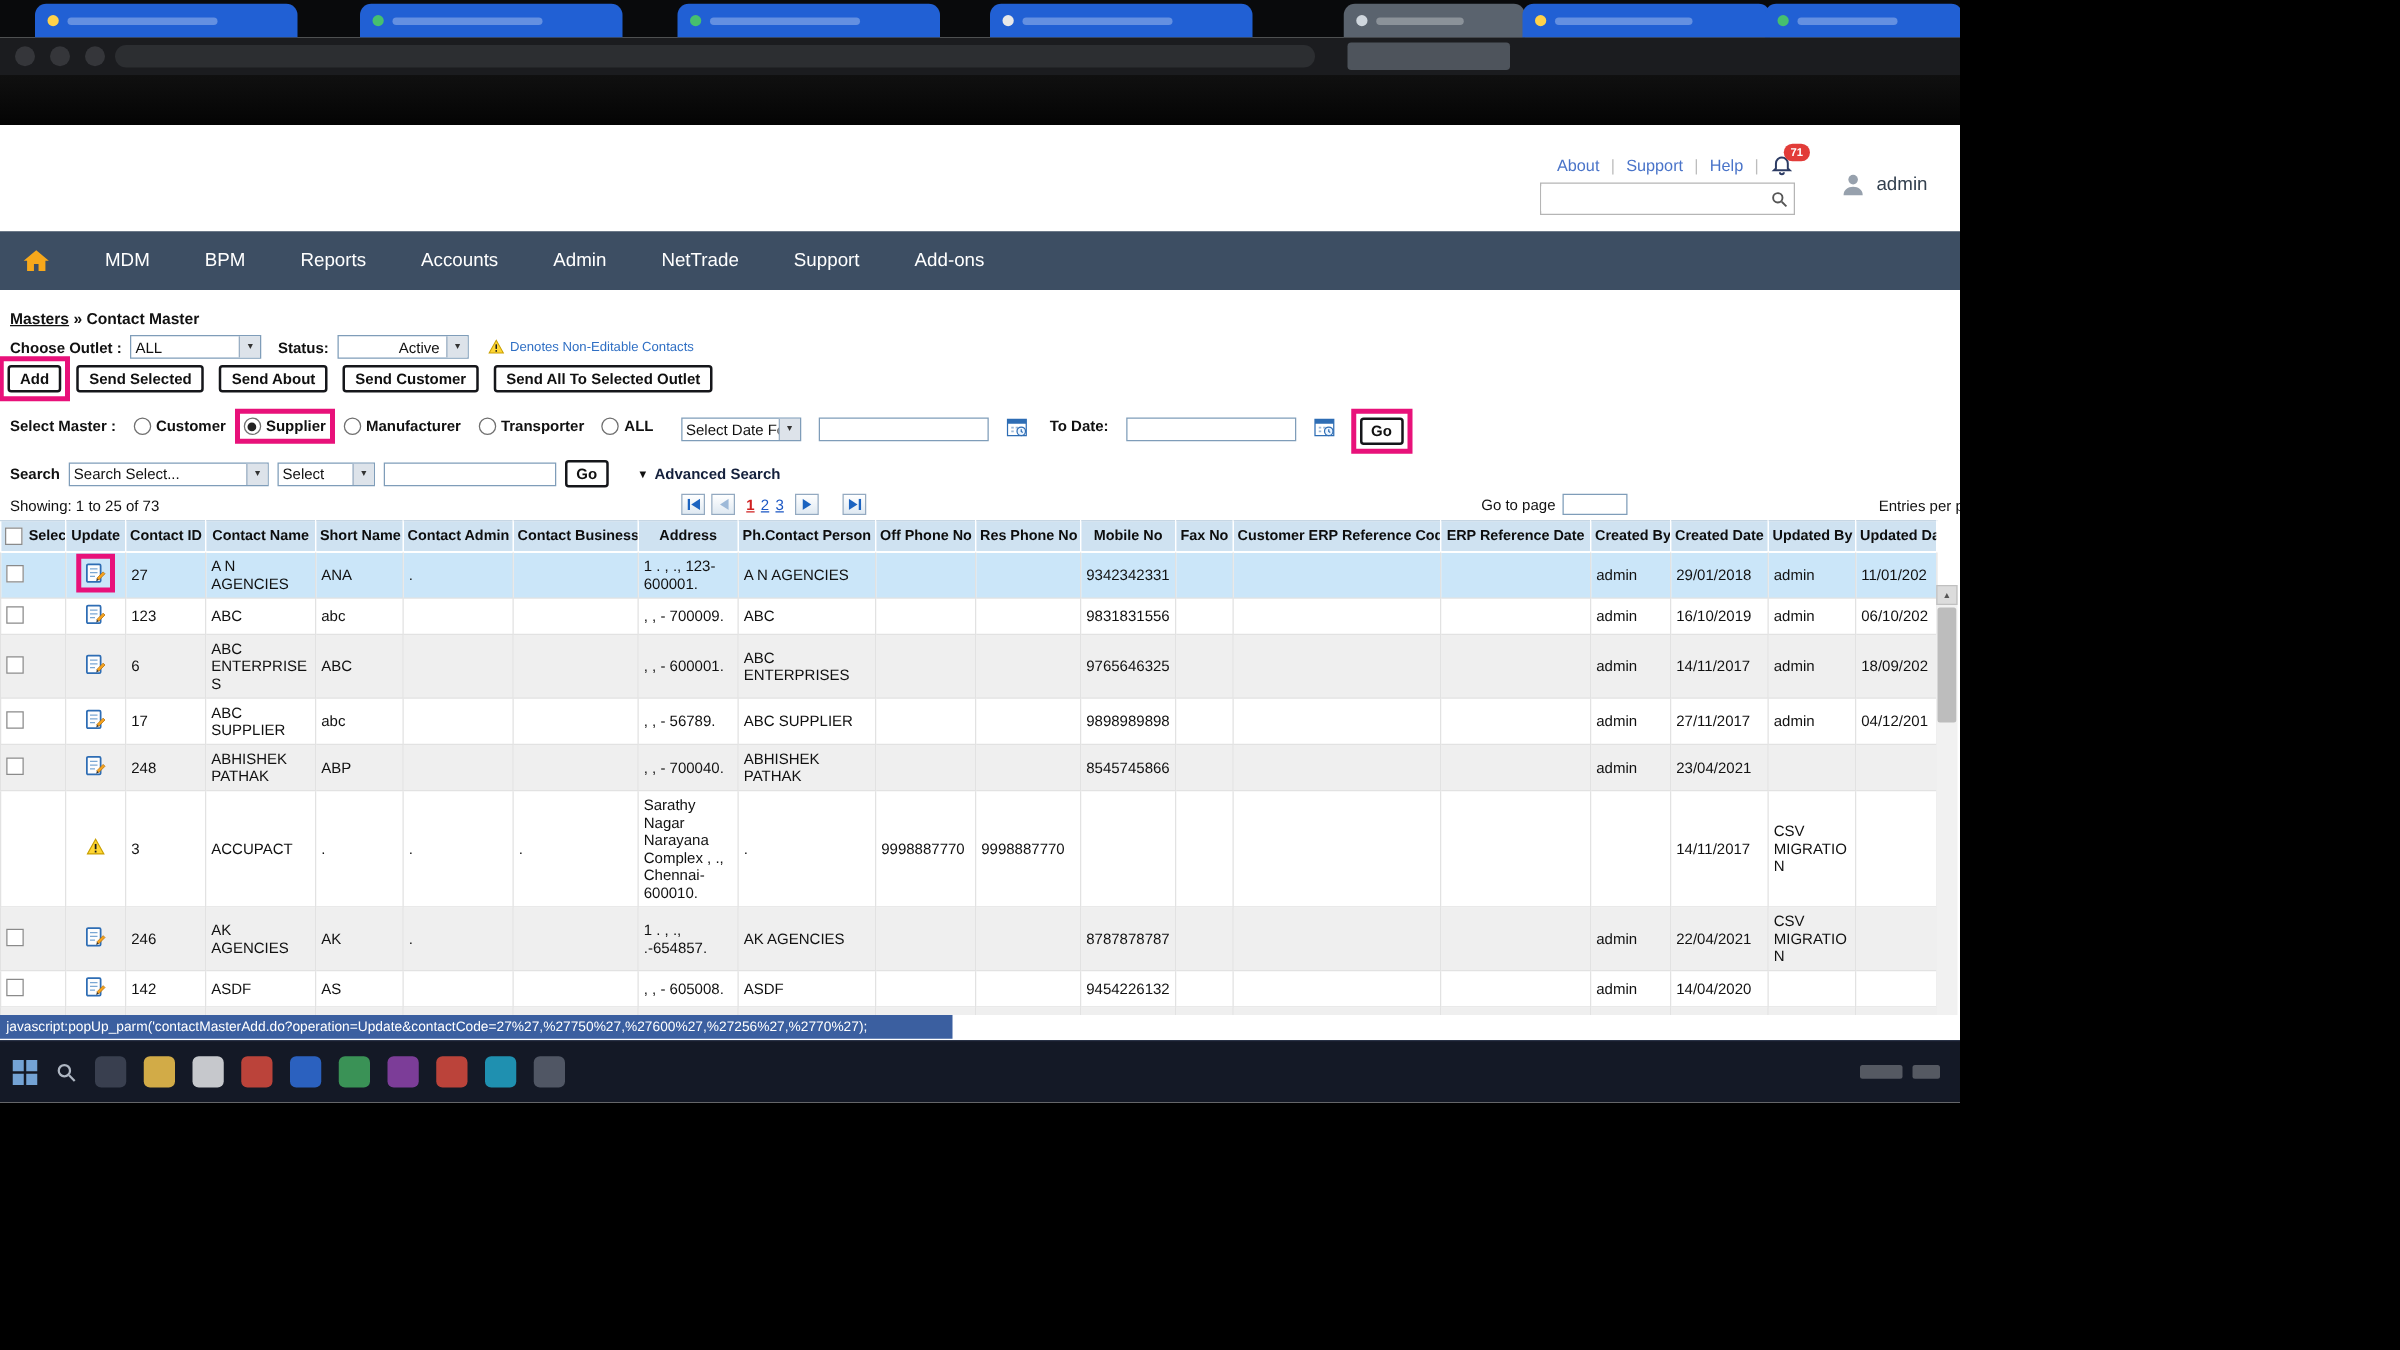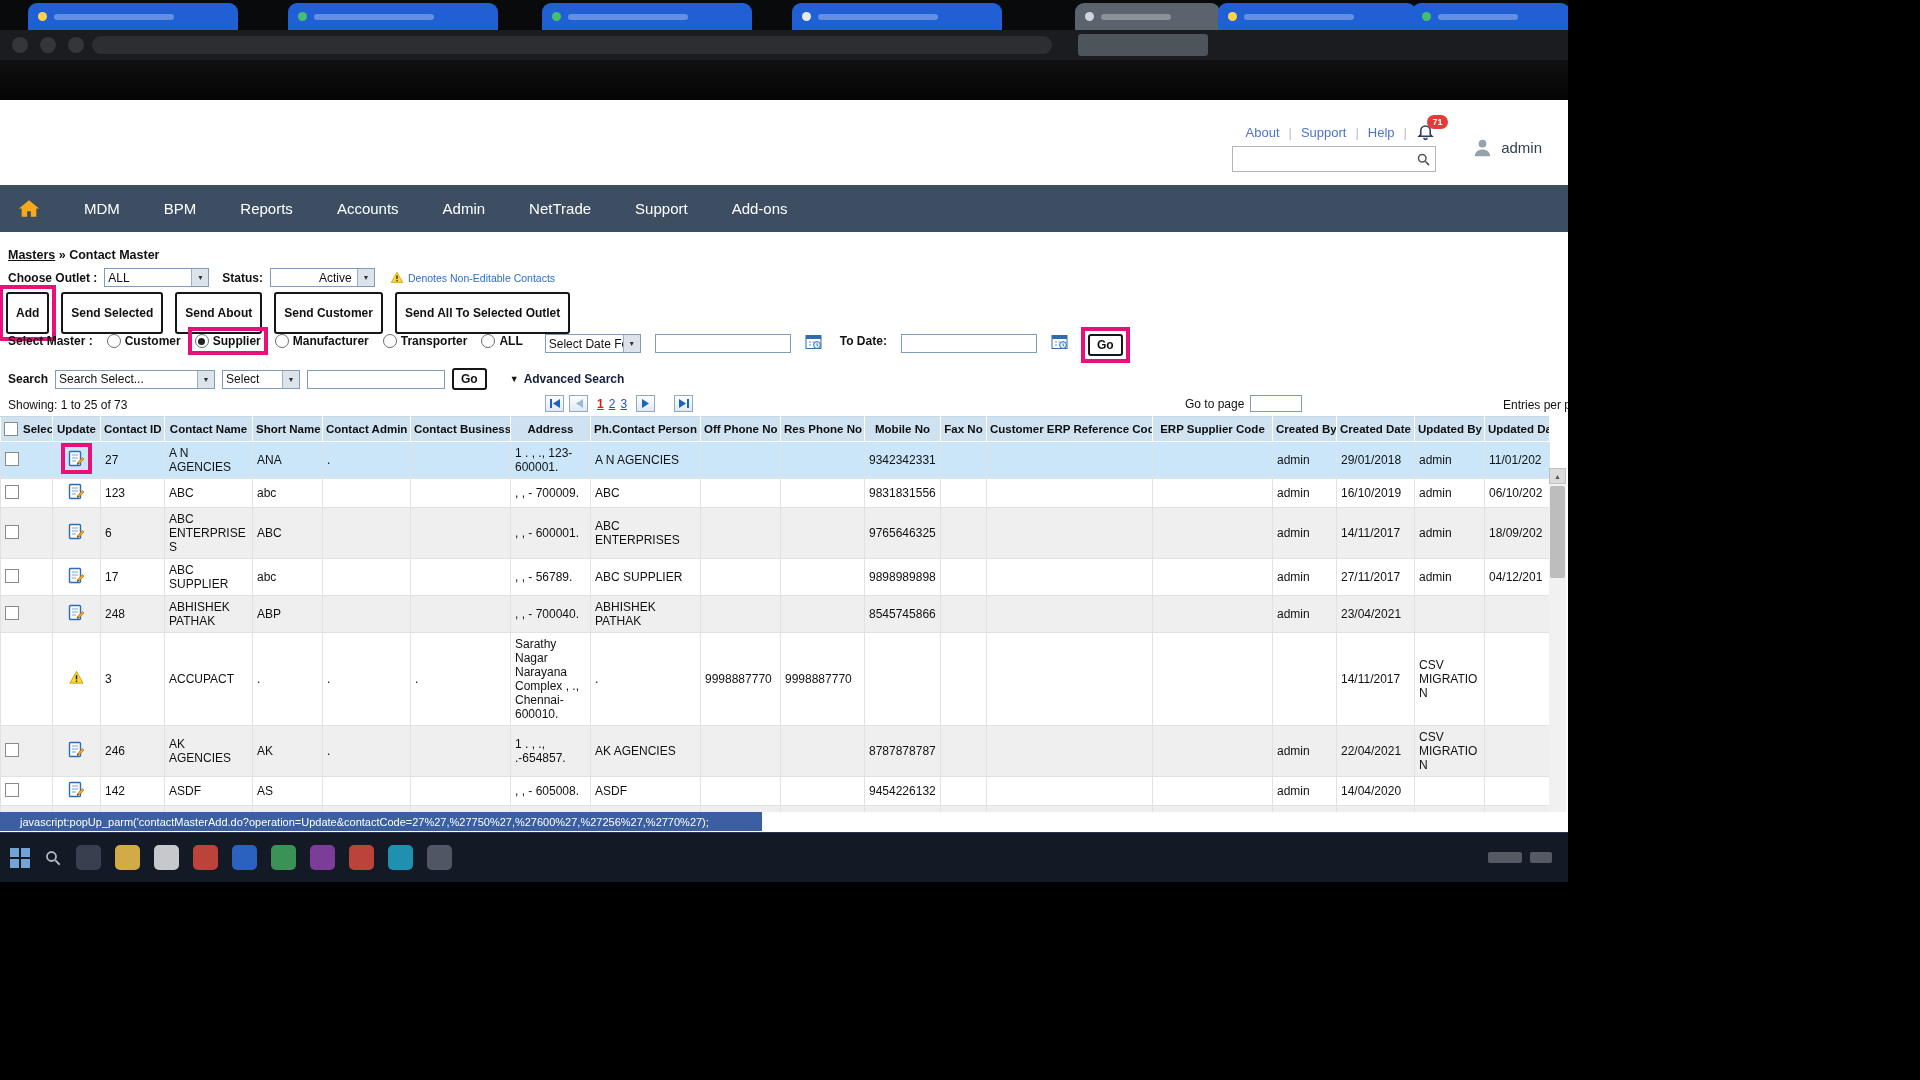--- a/index.html
+++ b/index.html
@@ -53,21 +53,21 @@
   .row-outlet{position:absolute;left:8px;top:36px;display:flex;align-items:center;gap:7px;}
   .fselect{border:1px solid #7f9db9;background:#fff;height:19px;display:flex;align-items:center;
     font-size:12px;color:#111;box-sizing:border-box;}
   .fselect .txt{padding:0 3px;white-space:nowrap;overflow:hidden;flex:1;}
   .caret{margin-left:auto;width:16px;align-self:stretch;background:#dde3ea;border-left:1px solid #9aafc4;
     display:flex;align-items:center;justify-content:center;font-size:7px;color:#333;flex:0 0 auto;}
   .note{display:flex;align-items:center;gap:4px;margin-left:8px;}
   .note .ntxt{font-size:10.5px;color:#2f6fc4;}
   .row-btns{position:absolute;left:6px;top:60px;display:flex;align-items:center;gap:12px;}
   .btn{background:#fff;border:2px solid #15161a;border-radius:3px;font-weight:bold;font-size:12px;
-    padding:12px 8px;color:#101010;font-family:inherit;cursor:pointer;white-space:nowrap;}
+    padding:2px 8px;color:#101010;font-family:inherit;cursor:pointer;white-space:nowrap;}
   .anno{outline:4px solid #e8117a;outline-offset:3px;display:inline-block;line-height:0;}
   .anno > *{line-height:normal;}
   .row-master{position:absolute;left:8px;top:102px;display:flex;align-items:flex-start;gap:14px;}
   .rgroup{display:flex;align-items:center;gap:4px;}
   .radio{width:12px;height:12px;border:1px solid #6f6f6f;border-radius:50%;background:#fff;
     display:inline-block;position:relative;flex:0 0 auto;}
   .radio.checked::after{content:"";position:absolute;left:2.5px;top:2.5px;right:2.5px;bottom:2.5px;
     background:#222;border-radius:50%;}
   .rlabel{font-weight:bold;font-size:12px;color:#111;}
   .tinput{border:1px solid #7f9db9;height:17px;font-size:12px;padding:0 3px;background:#fff;
@@ -106,21 +106,21 @@
 
   
   .vscroll{position:absolute;left:1549px;top:236px;width:17px;height:594px;background:#f1f1f1;z-index:30;}
   .sarrow{position:absolute;left:0;width:17px;height:16px;background:#dcdcdc;border:1px solid #c0c0c0;
     box-sizing:border-box;display:flex;align-items:center;justify-content:center;font-size:7px;color:#555;}
   .sthumb{position:absolute;left:1px;top:18px;width:15px;height:92px;background:#bdbdbd;border-radius:2px;}
 
   
   .statusbar{position:absolute;left:0;top:812px;width:762px;height:19px;background:#3b5fa0;z-index:40;
     display:flex;align-items:center;}
-  .statusbar span{color:#fff;font-size:11px;padding-left:20px;white-space:nowrap;overflow:hidden;}
+  .statusbar span{color:#fff;font-size:11px;padding-left:5px;white-space:nowrap;overflow:hidden;}
 
   
   .taskbar{position:absolute;left:0;top:832px;width:1568px;height:50px;background:#141926;
     border-top:1px solid #2a3347;display:flex;align-items:center;gap:14px;padding-left:10px;
     box-sizing:border-box;}
   .tkic{width:25px;height:25px;border-radius:5px;opacity:.85;flex:0 0 auto;cursor:pointer;}
   .tray{position:absolute;right:16px;top:19px;display:flex;gap:8px;}
   .traybar{width:34px;height:11px;border-radius:2px;background:rgba(255,255,255,.28);}
 </style>
 </head>
@@ -403,21 +403,21 @@
           <th>Short Name</th>
           <th>Contact Admin</th>
           <th>Contact Business</th>
           <th>Address</th>
           <th>Ph.Contact Person</th>
           <th>Off Phone No</th>
           <th>Res Phone No</th>
           <th>Mobile No</th>
           <th>Fax No</th>
           <th>Customer ERP Reference Code</th>
-          <th>ERP Supplier Code</th>
+          <th>ERP Reference Date</th>
           <th>Created By</th>
           <th>Created Date</th>
           <th>Updated By</th>
           <th>Updated Date</th>
         </tr>
       </thead>
       <tbody id="contact-tbody">
           <tr class="r-highlight">
             <td class="c-select"><span class="cb"></span></td>
             <td class="c-update"><span class="anno"><span class="tico"><svg width="17" height="17" viewBox="0 0 17 17">

